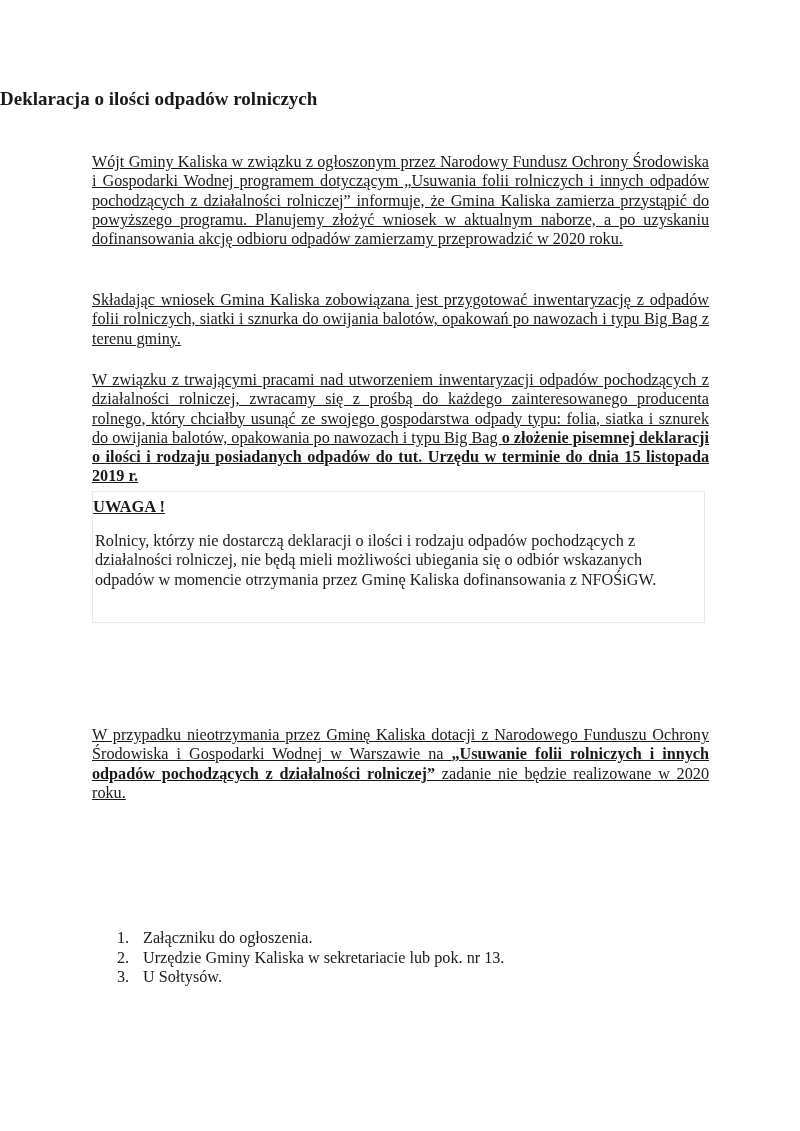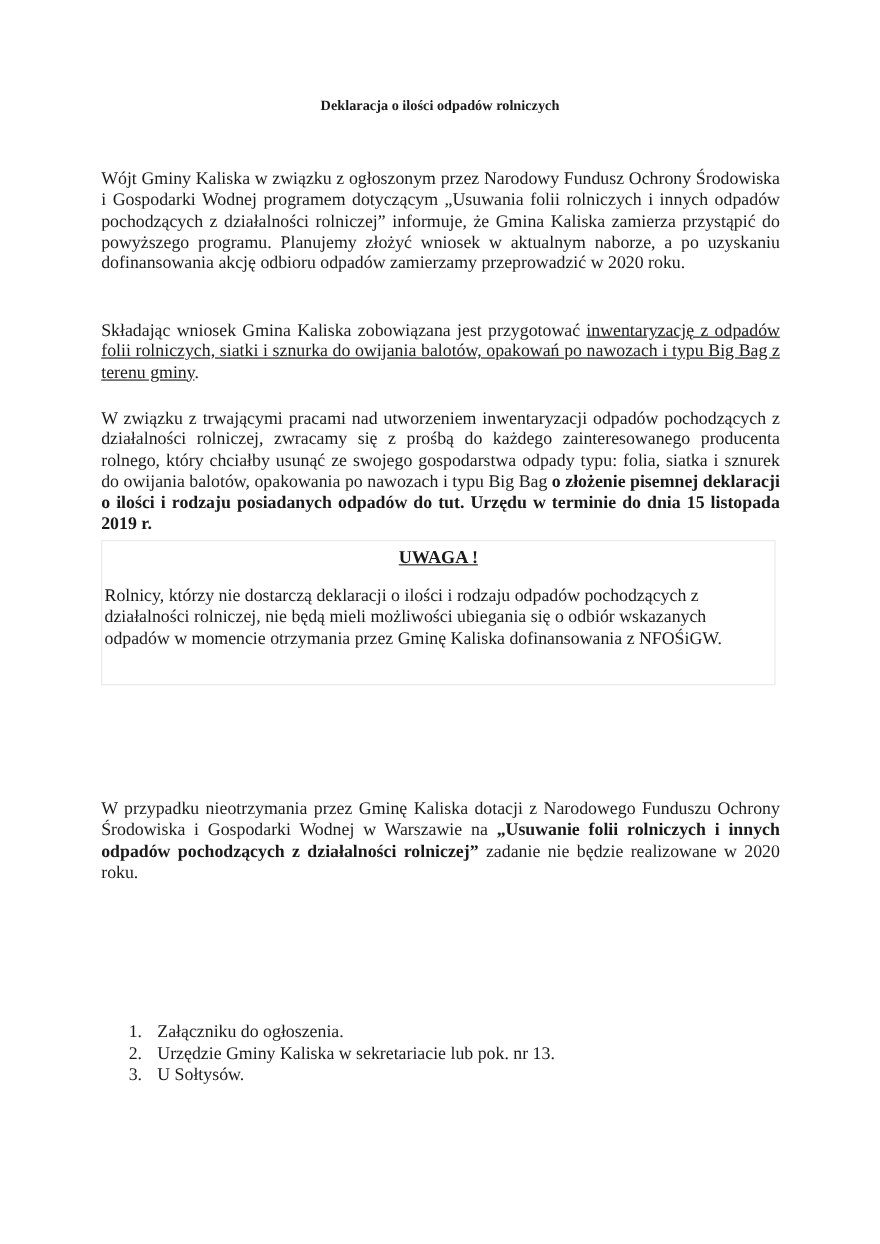--- a/index.html
+++ b/index.html
@@ -3,39 +3,40 @@
   <meta charset="utf-8">
   <style>
     html, body { margin: 0; padding: 0; background: #ffffff; }
     body {
       width: 800px; height: 1131px; position: relative; overflow: hidden;
       font-family: "Liberation Serif", "DejaVu Serif", serif;
       color: #1a1a1a;
     }
     .page { position: absolute; left: 0; top: 0; width: 800px; height: 1131px; }
     .title {
-      position: absolute; top: 88px; left: 0; width: 800px; text-align: center;
-      font-weight: bold; font-size: 13px;
+      position: absolute; top: 88px; left: 0; width: 800px; text-align: left;
+      font-weight: bold; font-size: 19px;
     }
     .para {
       position: absolute; left: 92px; width: 617px;
       font-size: 16.2px; line-height: 19.3px; text-align: justify;
       margin: 0;
+      text-decoration: underline;
     }
     .para b { font-weight: bold; }
     .u { text-decoration: underline; }
     .p1 { top: 153px; }
     .p2 { top: 291px; }
     .p3 { top: 371px; }
     .notice {
       position: absolute; left: 92px; top: 491px; width: 613px; height: 132px;
       border: 1px solid #e8e8e8; box-sizing: border-box;
     }
     .notice-title {
-      position: absolute; top: 5px; left: 0; width: 100%; text-align: center;
+      position: absolute; top: 5px; left: 0; width: 100%; 
       font-weight: bold; font-size: 16.5px; text-decoration: underline;
     }
     .notice-body {
       position: absolute; top: 40px; left: 2px; right: 2px; text-align: left;
       font-size: 16.2px; line-height: 19.3px;
     }
     .p4 { top: 645px; }
     .p5 { top: 726px; }
     .p6 { top: 808px; }
     .list-title {

